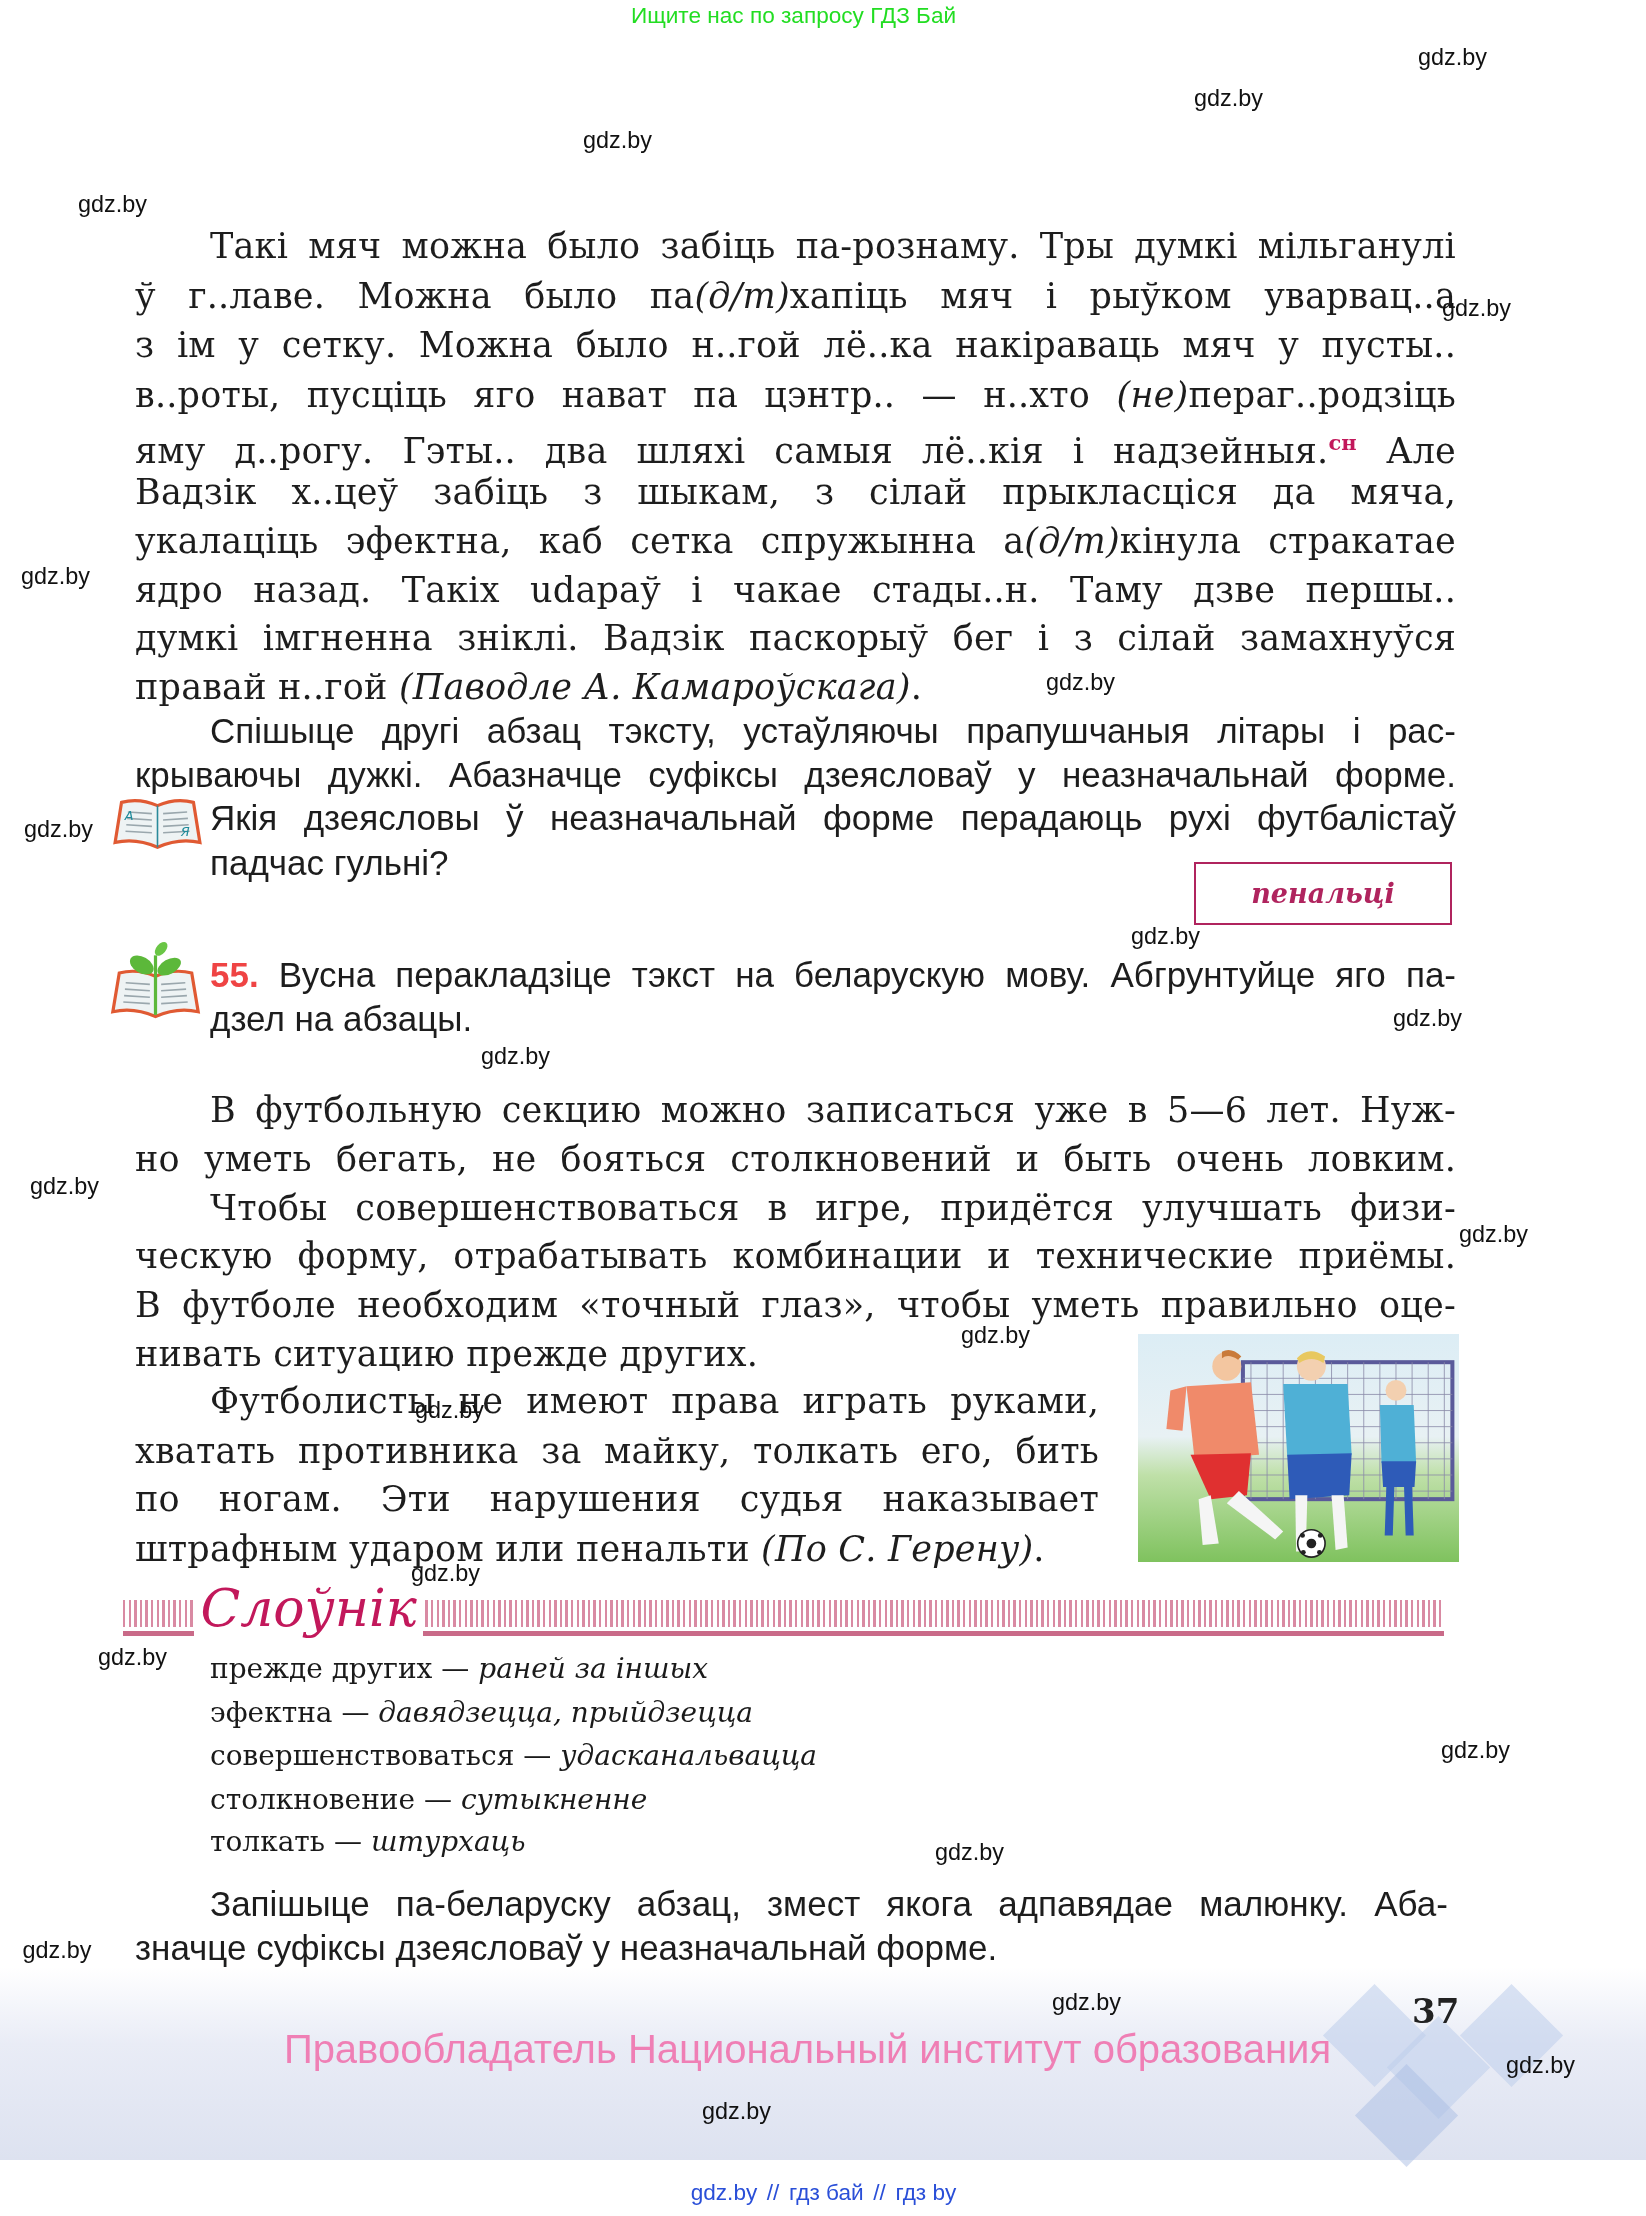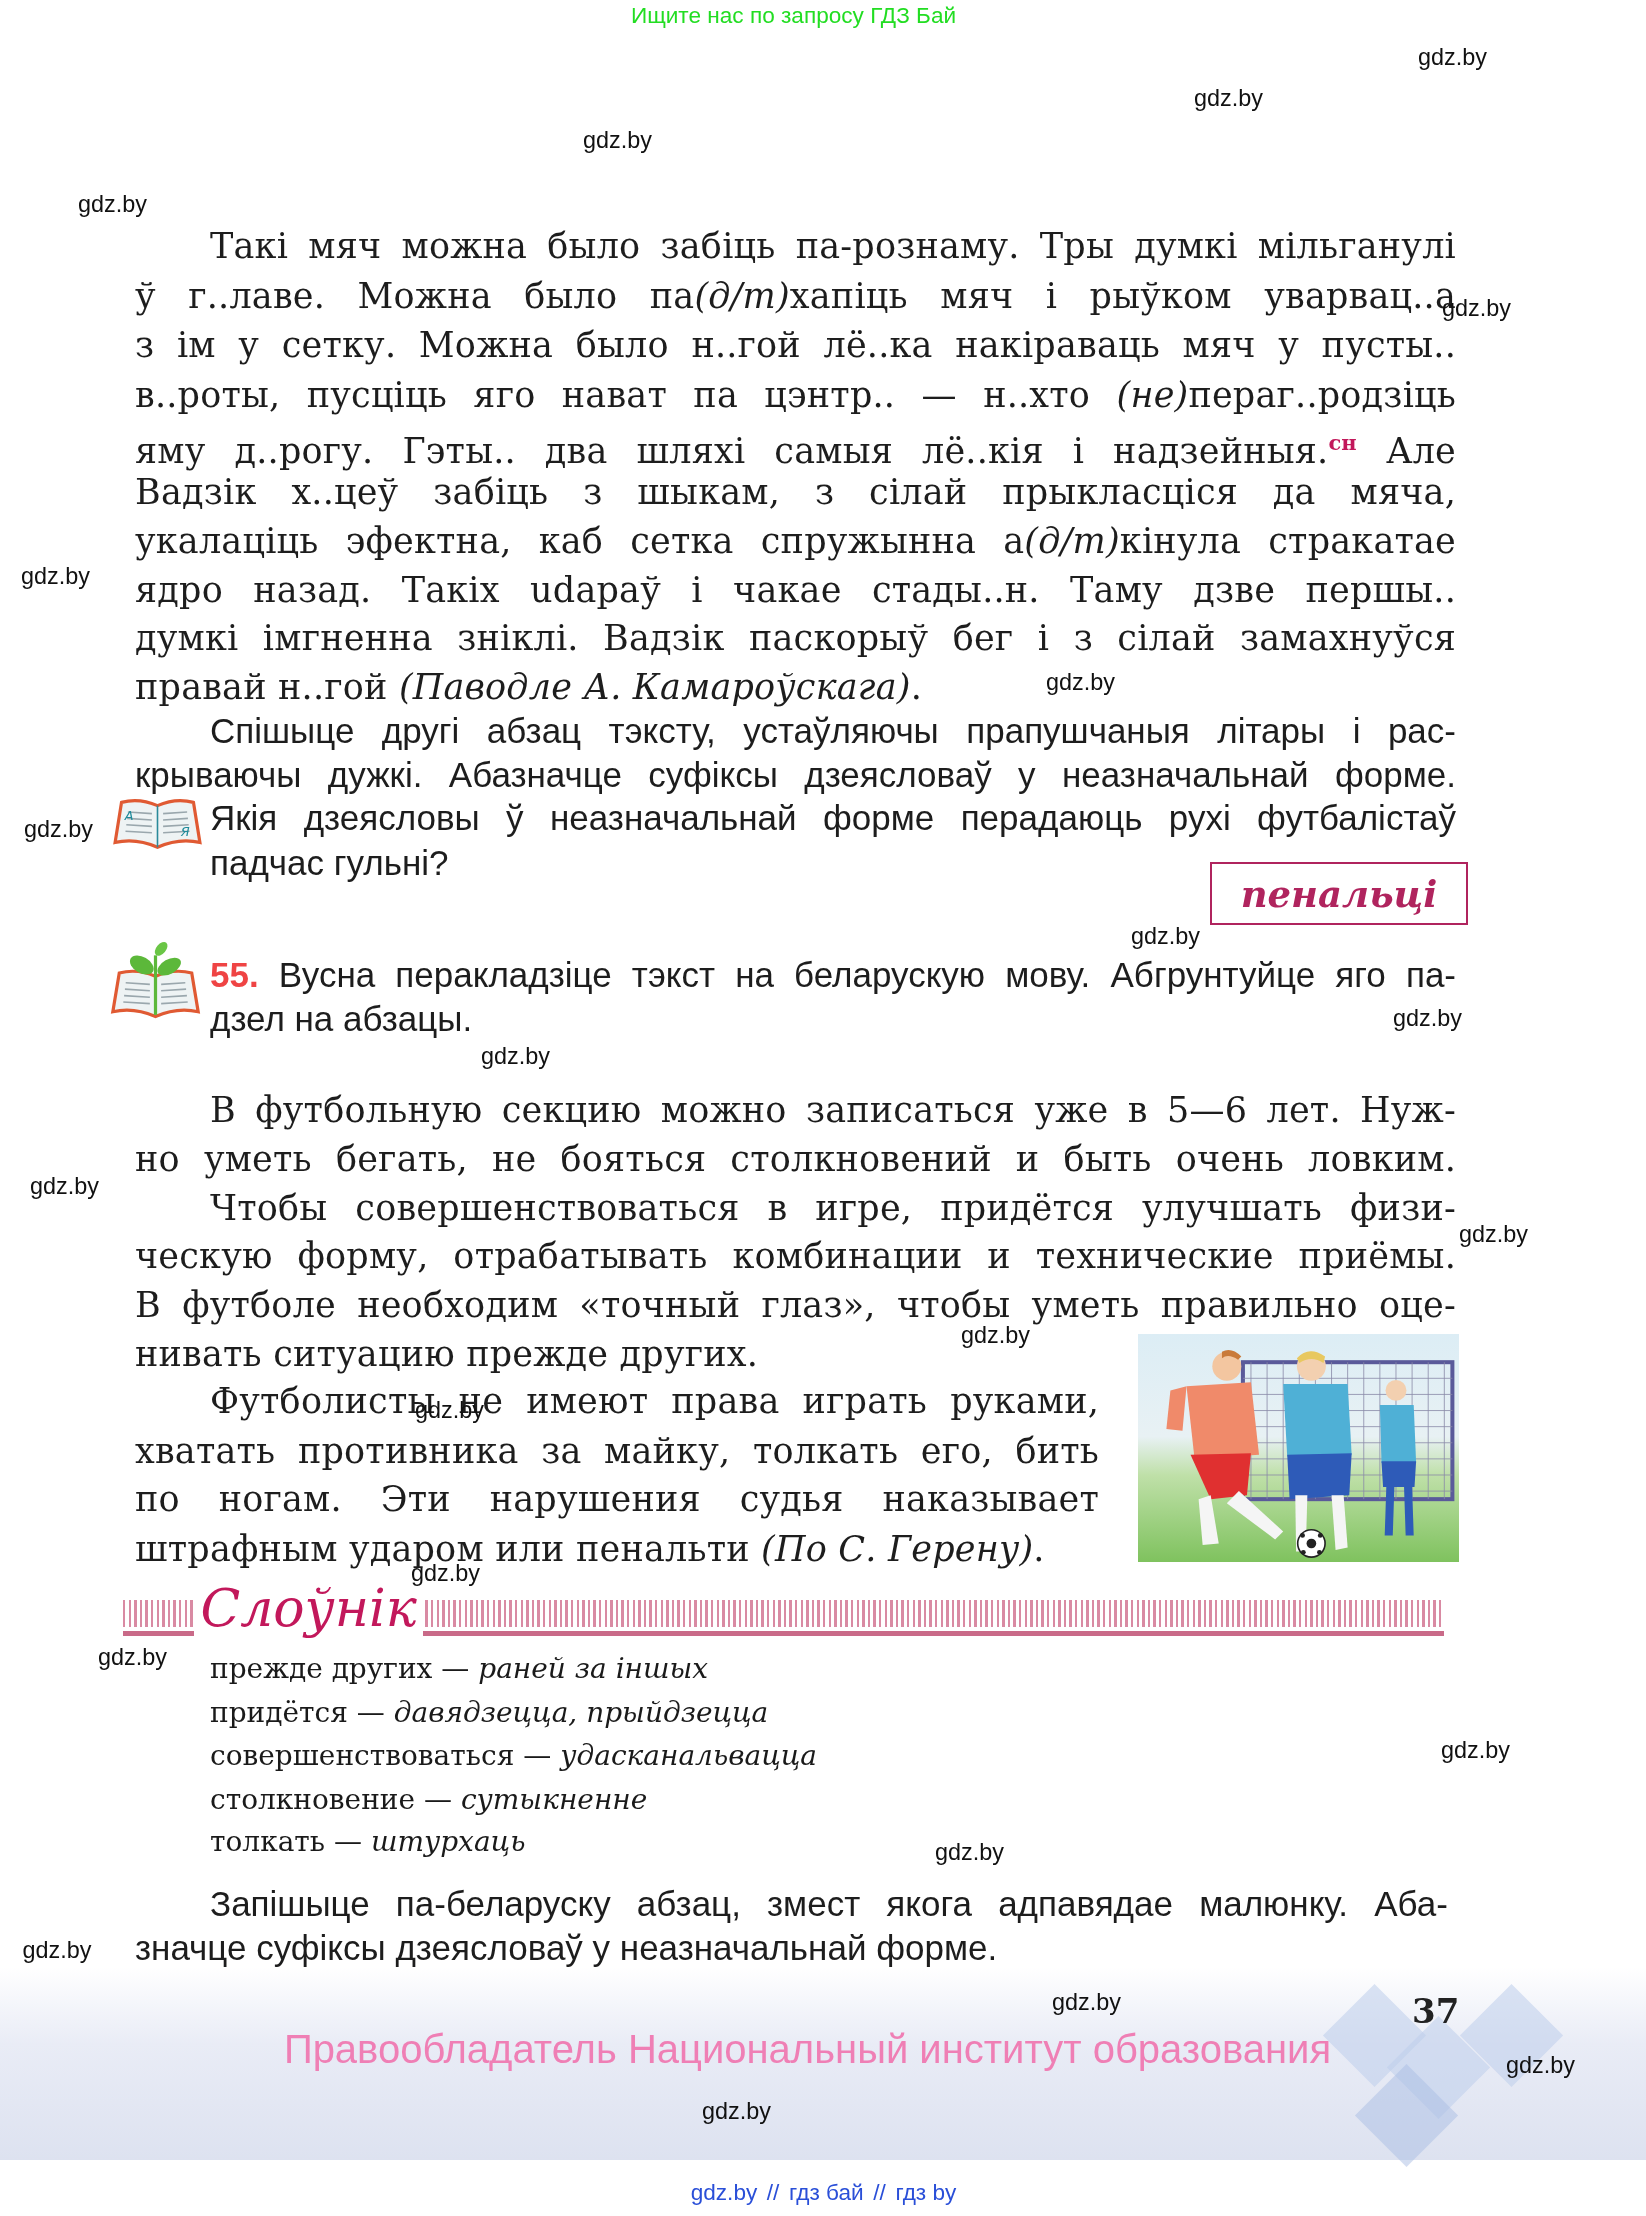--- a/index.html
+++ b/index.html
@@ -35,21 +35,21 @@
     white-space: nowrap; text-align: justify; text-align-last: justify; color: #1d1d1d;
   }
   .sans-line.full { left: 135px; width: 1321px; }
   .sans-line.last { text-align-last: left; }
   .sup-cn { color: #c2185b; font-size: 21px; font-weight: bold; vertical-align: super; }
   .penalty-box {
     position: absolute; left: 1194px; top: 862px; width: 258px; height: 63px;
     border: 2.4px solid #b0245e; box-sizing: border-box;
     display: flex; align-items: center; justify-content: center;
     font-family: "DejaVu Serif", serif; font-style: italic; font-weight: bold;
-    font-size: 37px; color: #b0245e; margin-left: 16px;
+    font-size: 27px; color: #b0245e;
   }
   .task-num { color: #ef4444; font-weight: bold; }
   .photo {
     position: absolute; left: 1138px; top: 1334px; width: 321px; height: 228px;
     overflow: hidden; background: linear-gradient(#dcedf5 0%, #e8f1f4 45%, #bfe0a8 62%, #7fc25e 100%);
   }
   .dict-header {
     position: absolute; left: 123px; top: 1584px; width: 1321px; height: 64px;
   }
   .dict-stripes {
@@ -236,21 +236,21 @@
 </div>
 
 <div class="dict-header">
   <div class="dict-stripes"></div>
   <div class="dict-bar"></div>
   <div class="dict-title">Слоўнік</div>
 </div>
 
 <div>
   <div class="dict-line" style="top:1647px"><span>прежде других</span><span> — </span><i>раней за іншых</i></div>
-  <div class="dict-line" style="top:1691px"><span>придётся</span><span> — </span><i>давядзецца, прыйдзецца</i></div>
+  <div class="dict-line" style="top:1691px"><span>эфектна</span><span> — </span><i>давядзецца, прыйдзецца</i></div>
   <div class="dict-line" style="top:1734px"><span>совершенствоваться</span><span> — </span><i>удасканальвацца</i></div>
   <div class="dict-line" style="top:1778px"><span>столкновение</span><span> — </span><i>сутыкненне</i></div>
   <div class="dict-line" style="top:1820px"><span>толкать</span><span> — </span><i>штурхаць</i></div>
 </div>
 
 <div>
   <div class="sans-line" style="top:1882px;width:1238px">Запішыце па-беларуску абзац, змест якога адпавядае малюнку. Аба-</div>
   <div class="sans-line full last" style="top:1926px">значце суфіксы дзеясловаў у неазначальнай форме.</div>
 </div>
 

